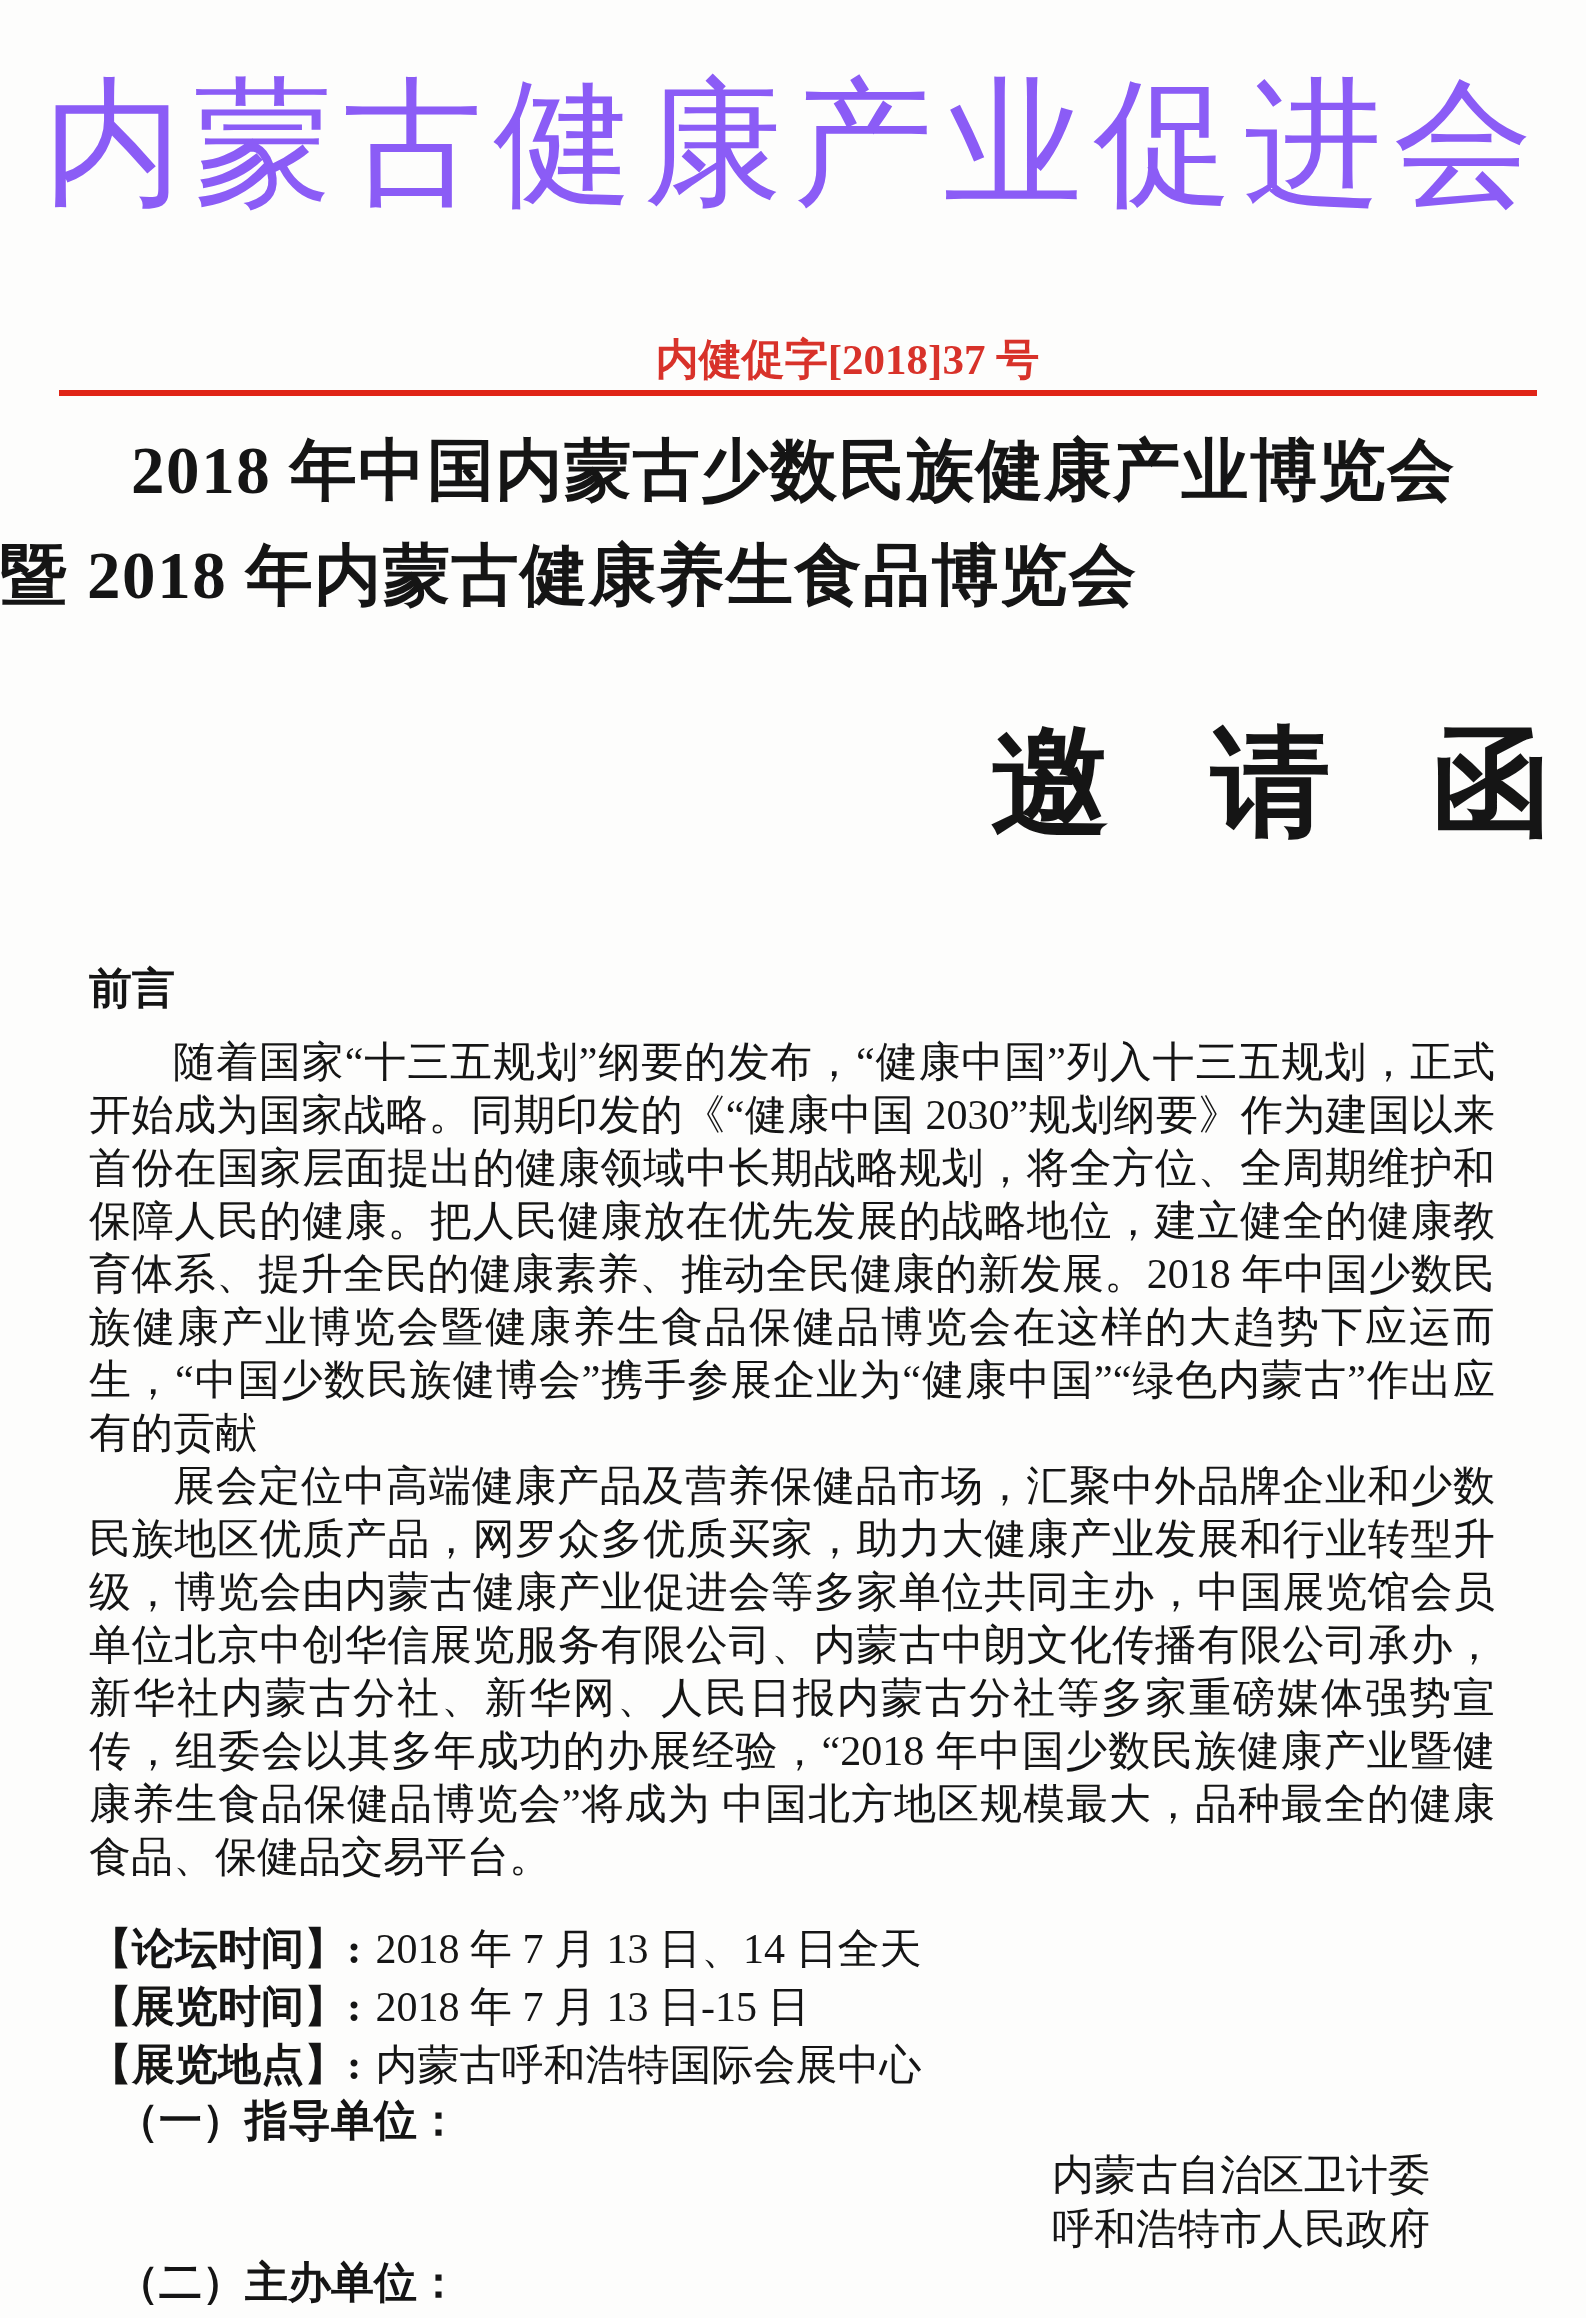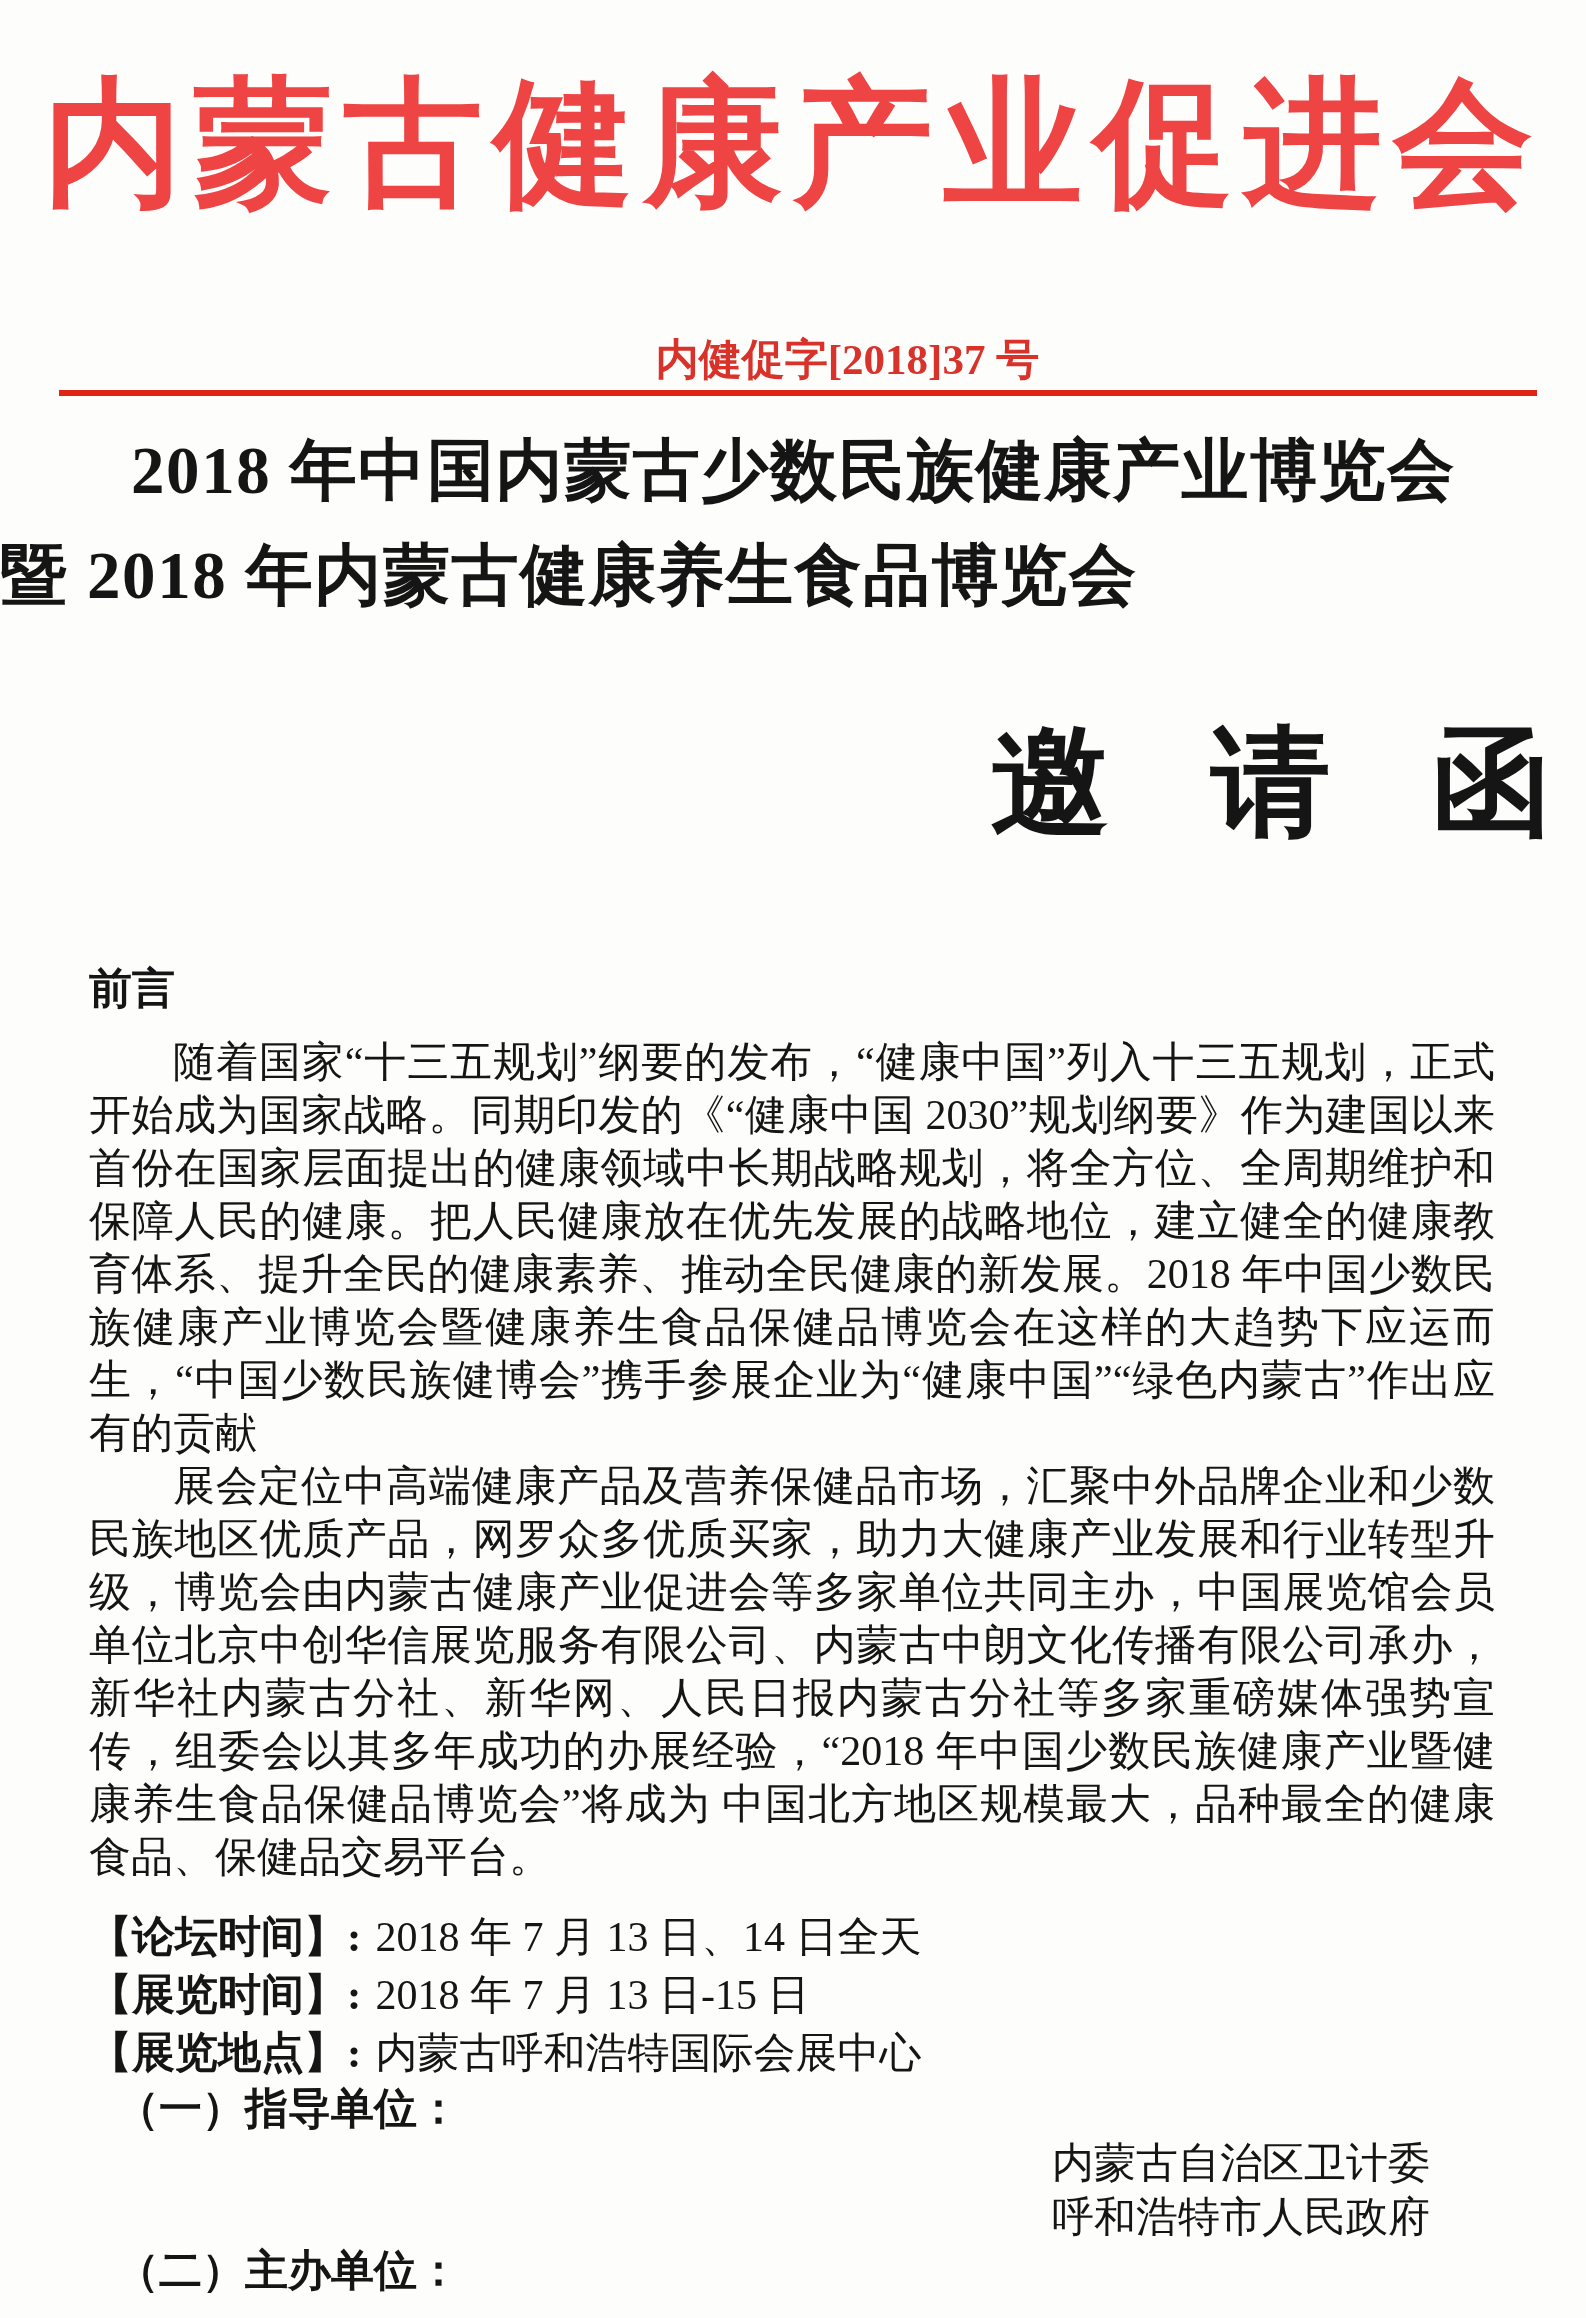--- a/index.html
+++ b/index.html
@@ -10,23 +10,23 @@
     background: #fdfdfc;
     overflow: hidden;
     font-family: "Liberation Serif", "DejaVu Serif", serif;
     color: #151515;
   }
   .org-title {
     padding-top: 65px;
     text-align: center;
     font-size: 139px;
     line-height: 158px;
-    font-weight: bold;
+    font-weight: normal;
     letter-spacing: 11px;
-    color: #ef4444;
+    color: #8b5cf6;
     white-space: nowrap;
   }
   .doc-number {
     margin-top: 115px;
     text-align: center;
     font-size: 43px;
     line-height: 44px;
     font-weight: bold;
     color: #d8322a;
     transform: translateX(54px);
@@ -72,21 +72,21 @@
     font-weight: bold;
   }
   .body-para {
     margin: 0;
     font-size: 42px;
     line-height: 53px;
     text-align: justify;
     text-indent: 2em;
   }
   .body-para.first { margin-top: 24px; }
-  .info-block { margin-top: 24px; }
+  .info-block { margin-top: 36px; }
   .info-line {
     font-size: 42px;
     line-height: 57px;
     white-space: nowrap;
   }
   .info-label {
     font-weight: bold;
     font-size: 43px;
     margin-right: 14.2px;
   }

